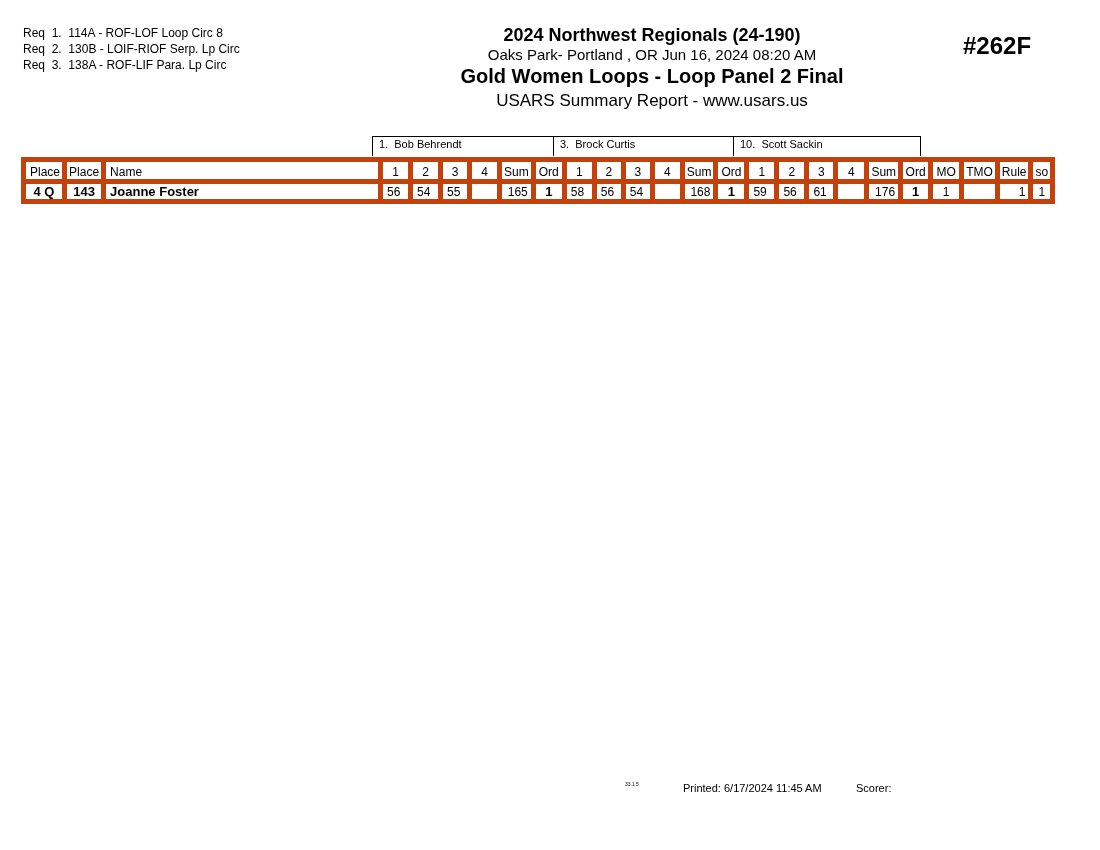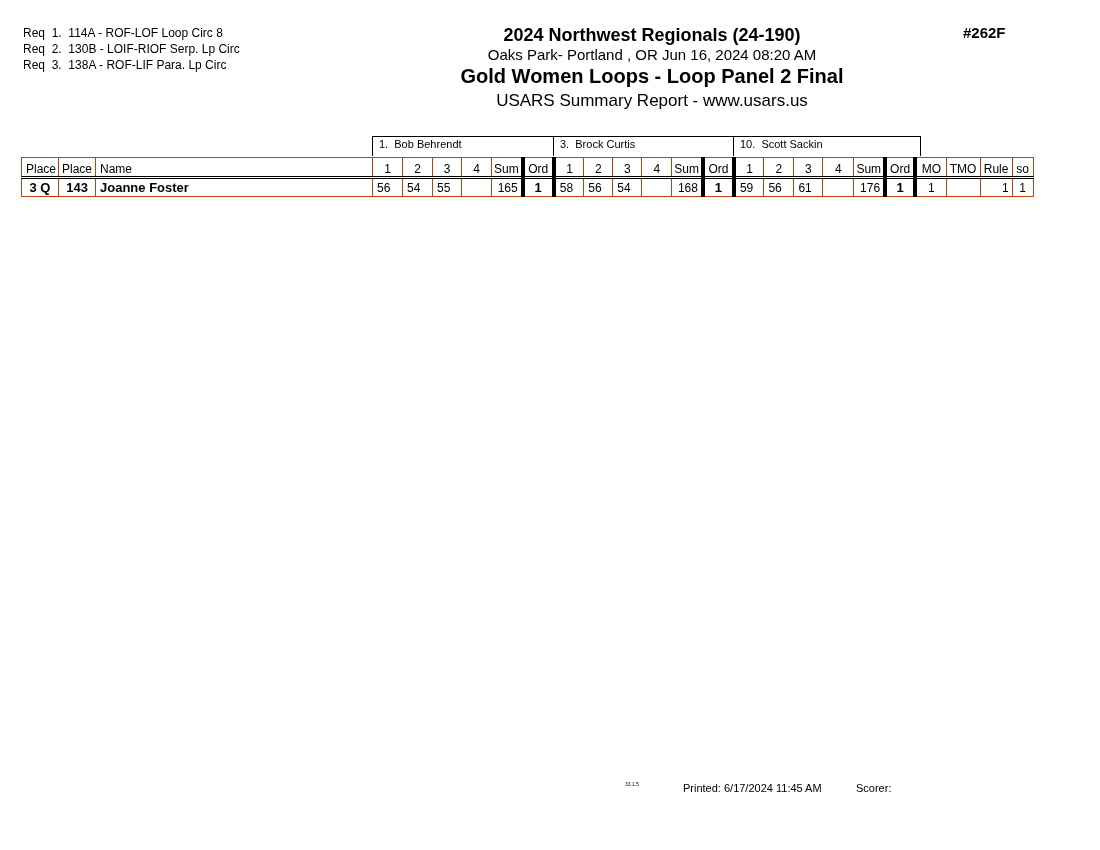--- a/index.html
+++ b/index.html
@@ -4,26 +4,26 @@
   <style>
     html, body { margin: 0; padding: 0; background: #ffffff; }
     body { width: 1100px; height: 850px; position: relative; overflow: hidden; font-family: "Liberation Sans", sans-serif; color: #000; }
     .reqs { position: absolute; left: 23px; top: 25px; font-size: 12px; line-height: 16px; }
     .req-line { white-space: pre; }
     .title-block { position: absolute; left: 300px; width: 704px; top: 24px; text-align: center; }
     .t1 { font-size: 18px; font-weight: bold; line-height: 22px; }
     .t2 { font-size: 15px; line-height: 17px; }
     .t3 { font-size: 20px; font-weight: bold; line-height: 26px; }
     .t4 { font-size: 17px; line-height: 24px; }
-    .event-id { position: absolute; left: 963px; top: 24px; font-size: 15px; font-weight: bold; }
+    .event-id { position: absolute; left: 963px; top: 32px; font-size: 24px; font-weight: bold; }
 
     .judge-box { position: absolute; top: 136px; height: 20px; border: 1px solid #000; border-bottom: none; font-size: 11px; box-sizing: border-box; padding: 1px 6px; white-space: pre; }
 
     table.results { position: absolute; left: 21px; top: 157px; border-collapse: collapse; font-size: 12px; table-layout: fixed; }
-    table.results td { border: 1px solid #c2410c; padding: 0 2px; height: 18px; box-sizing: border-box; text-align: center; white-space: nowrap; overflow: hidden; }
+    table.results td { border: 5px solid #c2410c; padding: 0 2px; height: 18px; box-sizing: border-box; text-align: center; white-space: nowrap; overflow: hidden; }
     table.results tr.hdr td { height: 20px; padding-top: 3px; vertical-align: bottom; }
     table.results tr.hdr td { border-bottom: 3px double #000; }
     table.results td.left { text-align: left; padding-left: 4px; }
     table.results td.right { text-align: right; padding-right: 3px; }
     table.results td.bold { font-weight: bold; font-size: 13px; }
     table.results td.thickL { border-left: 4px solid #000; }
     table.results td.thickR { border-right: 4px solid #000; }
     table.results tr.data td { height: 19px; }
 
     .footer { position: absolute; top: 782px; font-size: 11px; }
@@ -106,21 +106,21 @@
     <td>4</td>
     <td>Sum</td>
     <td class="thickL thickR">Ord</td>
 
     <td>MO</td>
     <td>TMO</td>
     <td>Rule</td>
     <td>so</td>
   </tr>
   <tr class="data">
-    <td class="bold">3 Q</td>
+    <td class="bold">4 Q</td>
     <td class="bold">143</td>
     <td class="left bold">Joanne Foster</td>
 
     <td class="left">56</td>
     <td class="left">54</td>
     <td class="left">55</td>
     <td class="left"></td>
     <td class="right">165</td>
     <td class="thickL thickR bold">1</td>
 

